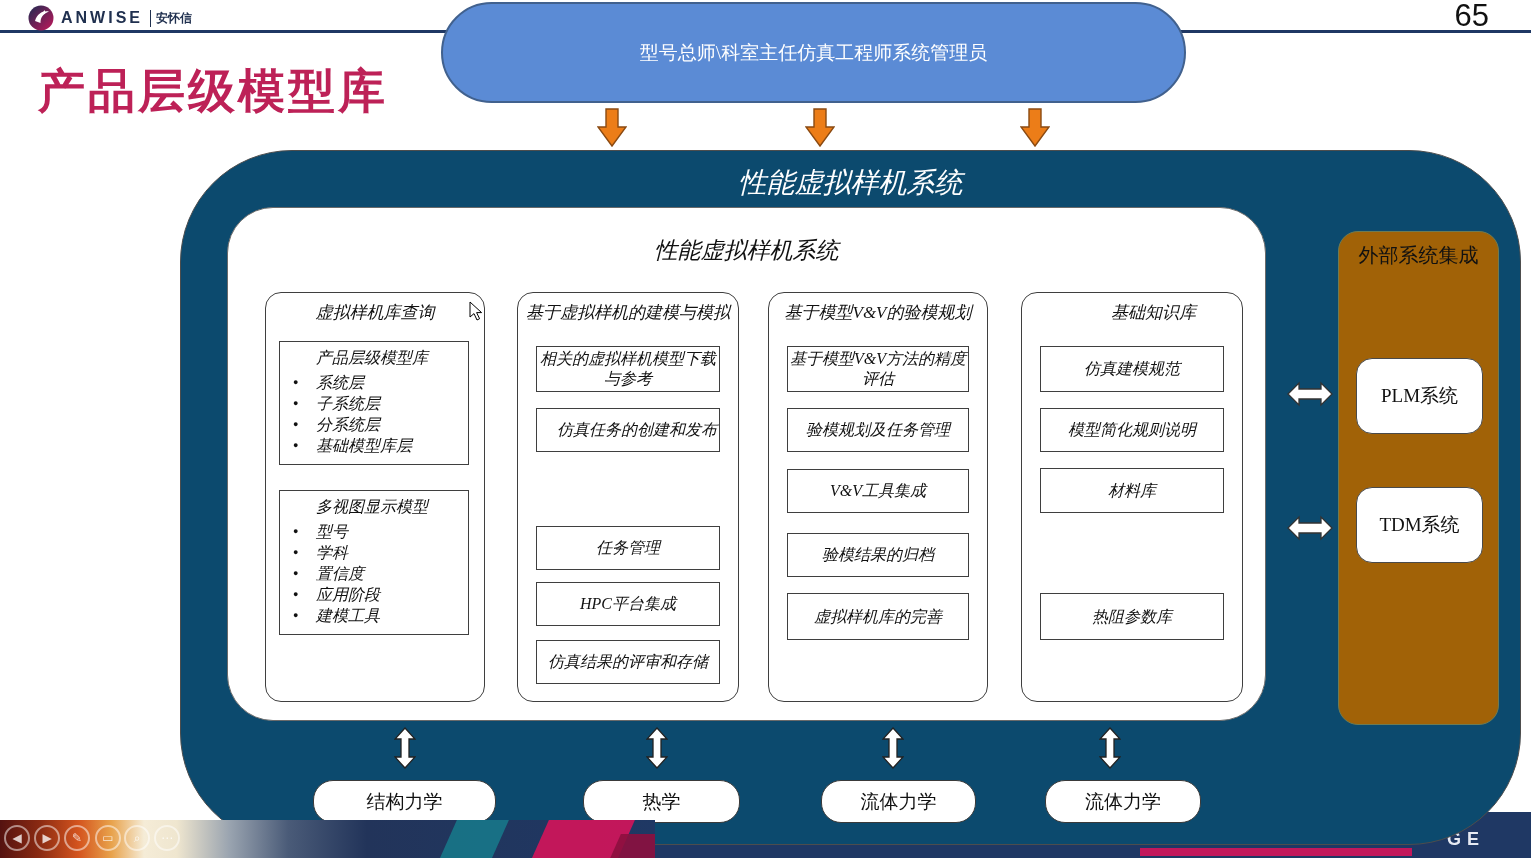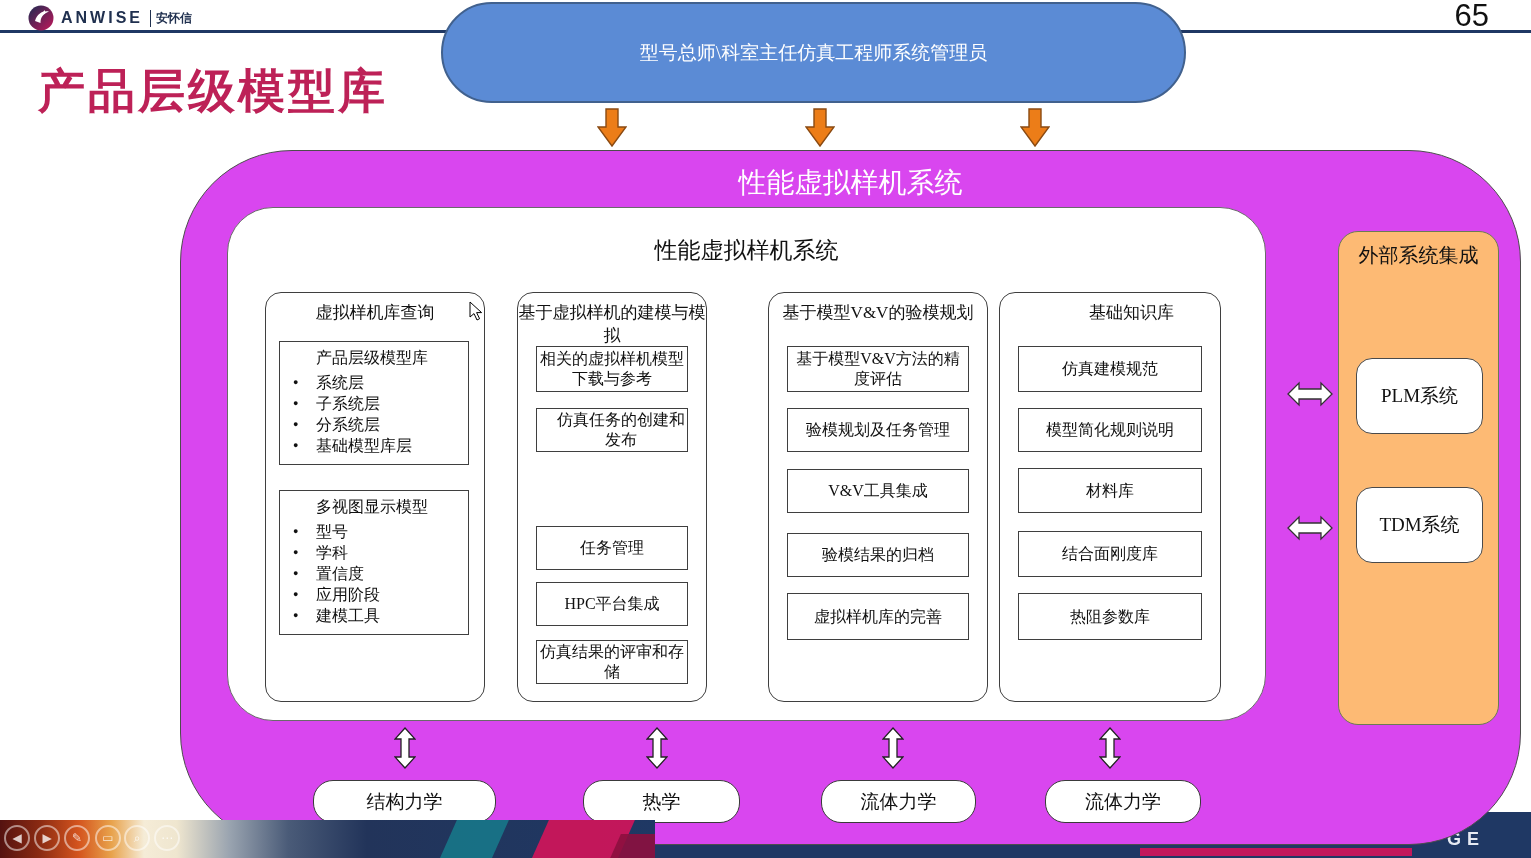--- a/index.html
+++ b/index.html
@@ -19,48 +19,48 @@
                font-weight:bold;font-size:47px;letter-spacing:3px;color:#BD2157;}
 
   
   .roles{position:absolute;left:441px;top:2px;width:745px;height:101px;background:#5B8BD5;
          border:2px solid #41618E;border-radius:52px;display:flex;flex-direction:row;
          align-items:center;justify-content:center;color:#fff;font-size:19px;line-height:27px;
          text-align:center;box-sizing:border-box;}
   .down-arrow{position:absolute;top:108px;width:30px;height:40px;}
 
   
-  .gray-panel{position:absolute;left:180px;top:150px;width:1341px;height:695px;background:#d946ef;
-              border:1px solid #4d4d4d;border-radius:112px;z-index:2;box-sizing:border-box;}
+  .gray-panel{position:absolute;left:180px;top:150px;width:1341px;height:695px;background:#0c4a6e;
+              border:1px solid #4d4d4d;border-radius:112px;z-index:2;box-sizing:border-box;font-style:italic;}
   .gray-title{position:absolute;top:13px;left:0;width:100%;text-align:center;color:#fff;font-size:28px;}
 
   .white-panel{position:absolute;left:46px;top:56px;width:1039px;height:514px;background:#fff;
                border:1px solid #6a6a6a;border-radius:46px;box-sizing:border-box;}
   .white-title{position:absolute;top:27px;left:0;width:100%;text-align:center;font-size:23px;}
 
   
   .column{position:absolute;top:84px;height:410px;background:#fff;border:1.2px solid #3f3f3f;
           border-radius:16px;box-sizing:border-box;}
-  .col1{left:37px;width:220px;} .col2{left:289px;width:190px;}
-  .col3{left:540px;width:220px;} .col4{left:771px;width:222px;padding-left:43px;}
+  .col1{left:37px;width:220px;} .col2{left:289px;width:222px;}
+  .col3{left:540px;width:220px;} .col4{left:793px;width:222px;padding-left:43px;}
   .col-header{margin-top:8px;text-align:center;font-size:17px;}
 
   .fbox{position:absolute;left:18px;right:18px;border:1px solid #3f3f3f;background:#fff;
         display:flex;align-items:center;justify-content:center;text-align:center;
         font-size:16px;line-height:20px;padding:2px;box-sizing:border-box;}
 
   .gbox{position:absolute;left:13px;right:15px;border:1px solid #3f3f3f;background:#fff;
         font-size:16px;box-sizing:border-box;}
   .gbox-title{padding:6px 0 0 36px;}
   .gbox ul{margin:3px 0 0 0;padding:0;list-style:none;}
   .gbox li{position:relative;padding-left:36px;line-height:21px;}
   .gbox li::before{content:"●";position:absolute;left:13px;top:0;font-size:9px;}
 
   
-  .green-panel{position:absolute;left:1338px;top:231px;width:161px;height:494px;background:#fdba74;
+  .green-panel{position:absolute;left:1338px;top:231px;width:161px;height:494px;background:#a16207;
                border:1px solid #6c7b54;border-radius:20px;z-index:3;box-sizing:border-box;}
   .green-title{margin-top:10px;text-align:center;font-size:20px;}
   .sys-box{position:absolute;left:17px;width:125px;height:74px;background:#fff;border:1.3px solid #4a4a4a;
            border-radius:16px;display:flex;align-items:center;justify-content:center;font-size:19px;}
   .h-arrow{position:absolute;width:46px;height:26px;z-index:3;}
 
   
   .v-arrow{position:absolute;top:727px;width:22px;height:42px;z-index:3;}
   .disc-box{position:absolute;top:780px;height:43px;background:#fff;border:1.6px solid #3a3a3a;
             border-radius:20px;display:flex;align-items:center;justify-content:center;
@@ -177,21 +177,20 @@
         <div class="fbox" style="top:176px;height:44px;">V&amp;V工具集成</div>
         <div class="fbox" style="top:240px;height:44px;">验模结果的归档</div>
         <div class="fbox" style="top:300px;height:47px;">虚拟样机库的完善</div>
       </div>
 
       <div class="column col4">
         <div class="col-header">基础知识库</div>
         <div class="fbox" style="top:115px;height:44px;">模型简化规则说明</div>
         <div class="fbox" style="top:53px;height:46px;">仿真建模规范</div>
         <div class="fbox" style="top:175px;height:45px;">材料库</div>
-        <div class="fbox" style="top:238px;height:46px;">结合面刚度库</div>
         <div class="fbox" style="top:300px;height:47px;">热阻参数库</div>
       </div>
     </div>
   </div>
 
   <div class="green-panel">
     <div class="green-title">外部系统集成</div>
     <div class="sys-box" style="top:126px;">PLM系统</div>
     <div class="sys-box" style="top:255px;">TDM系统</div>
   </div>

